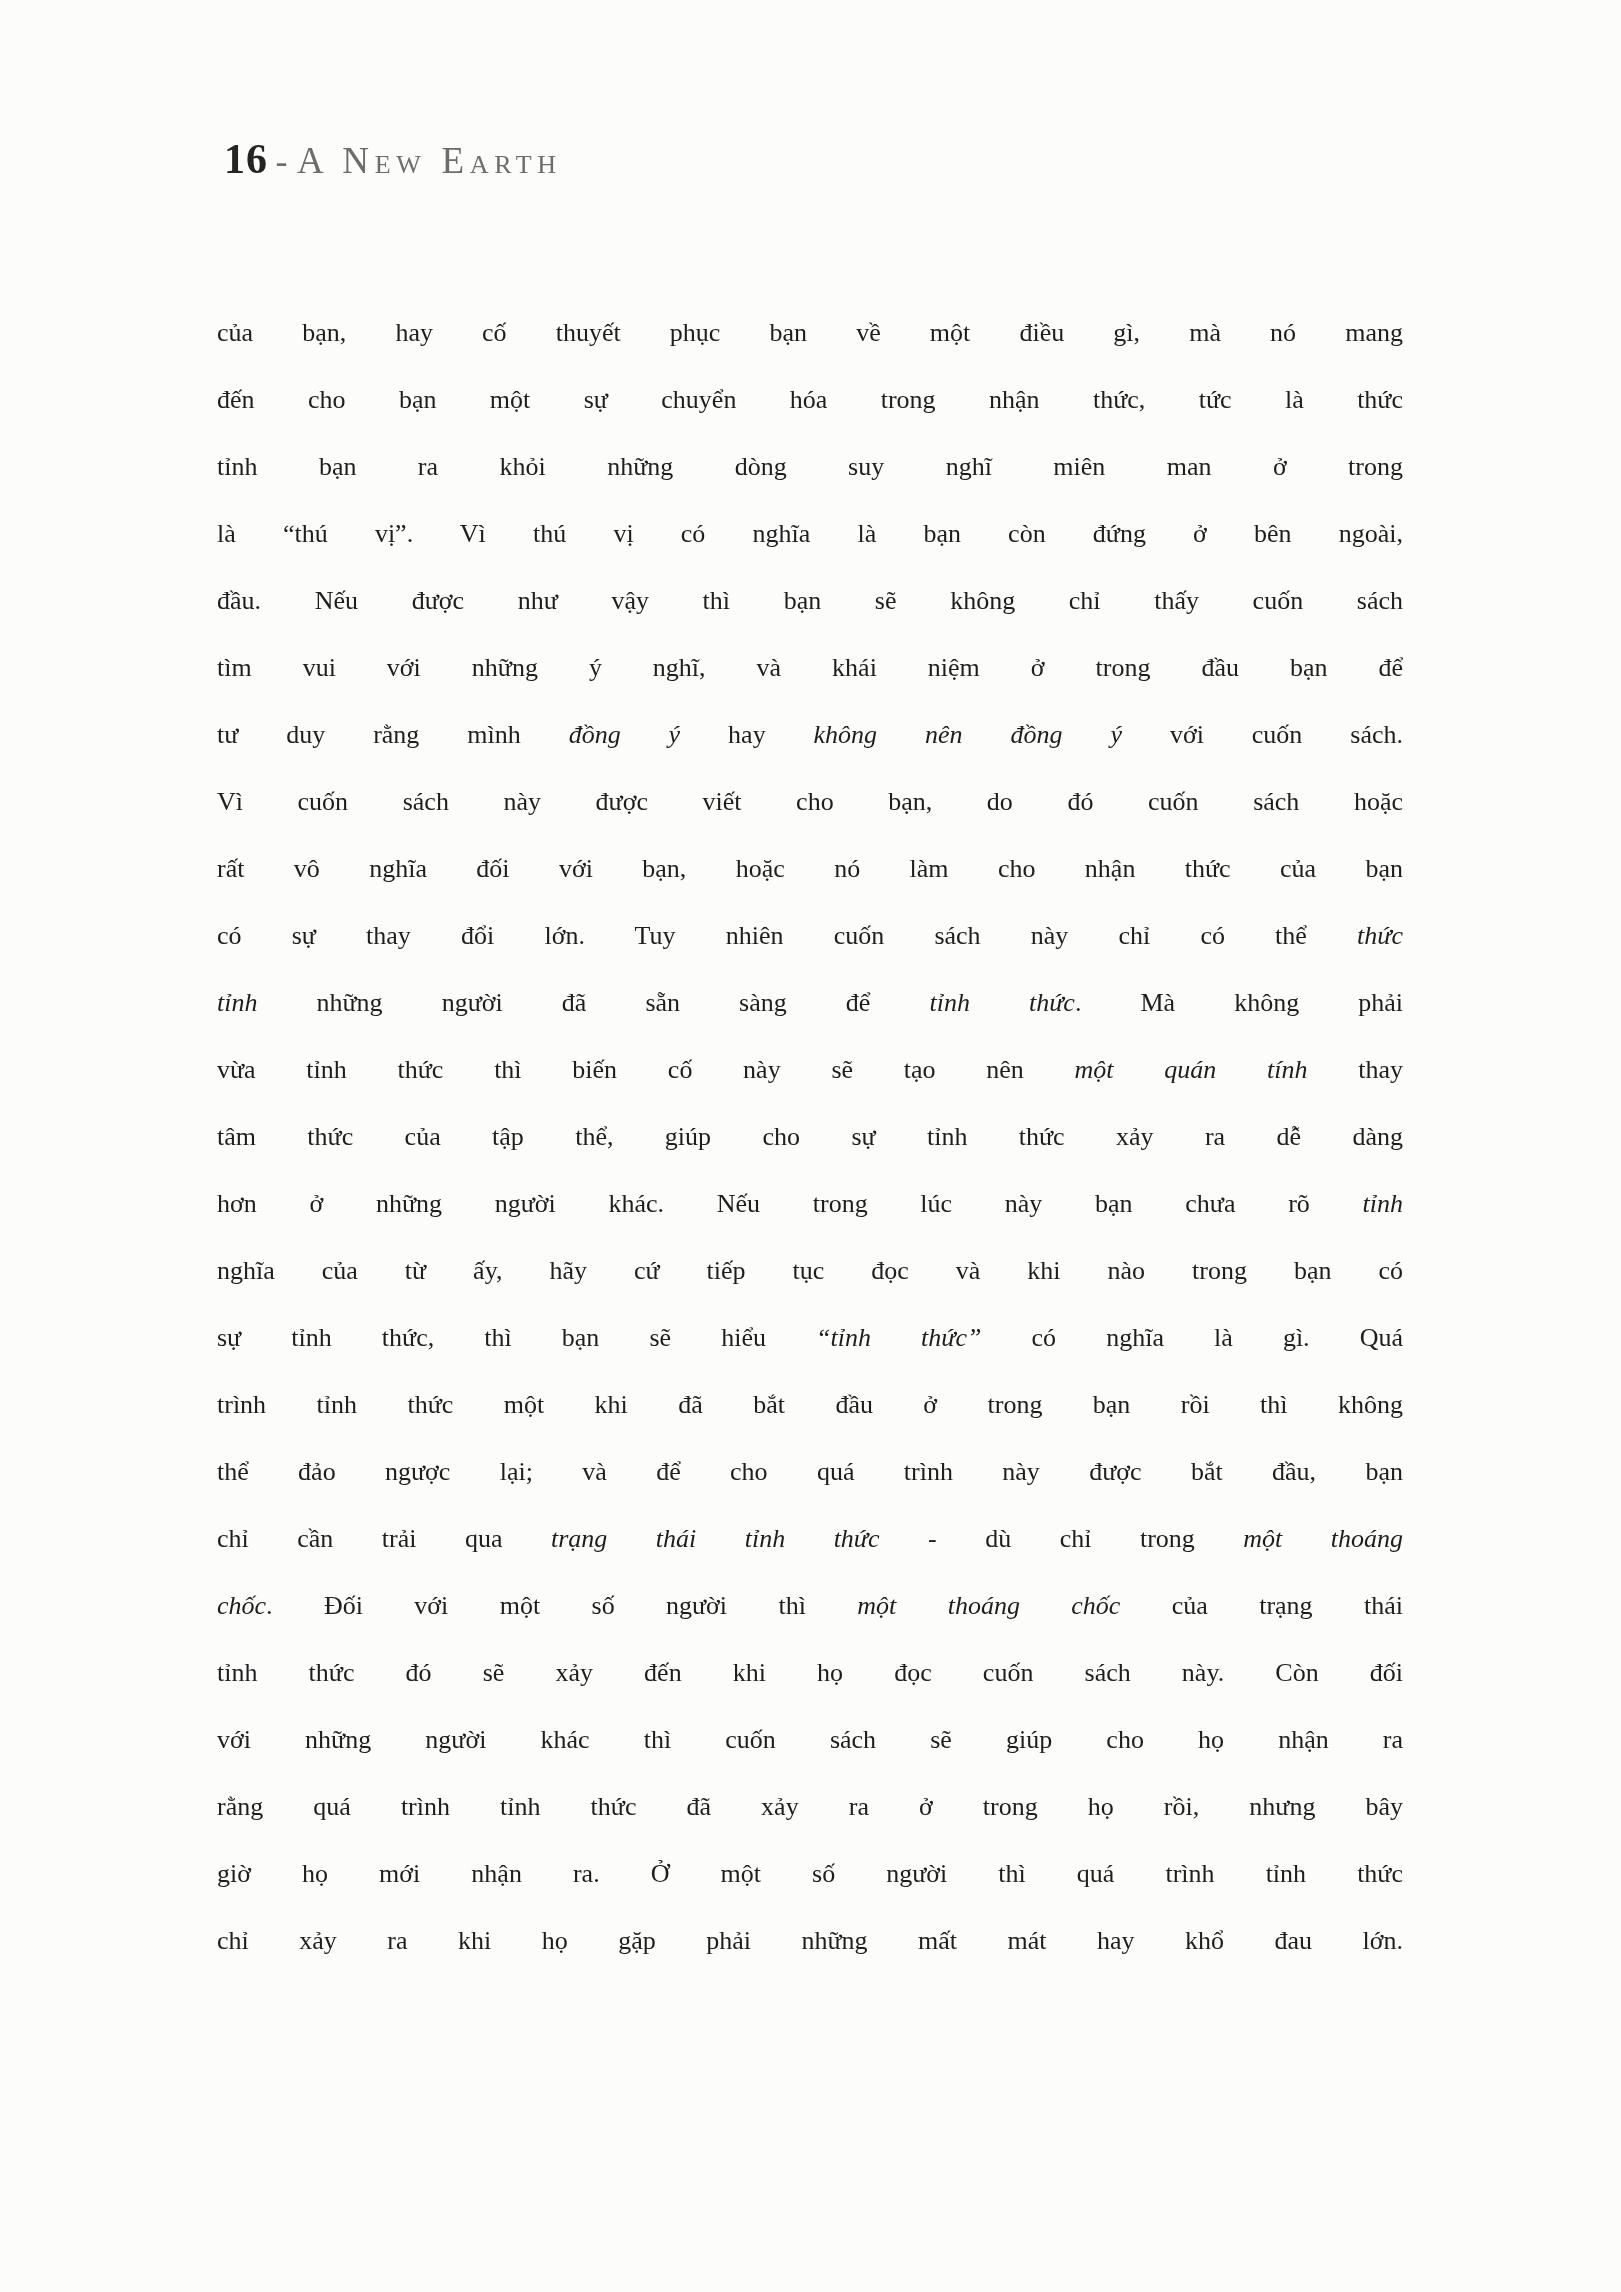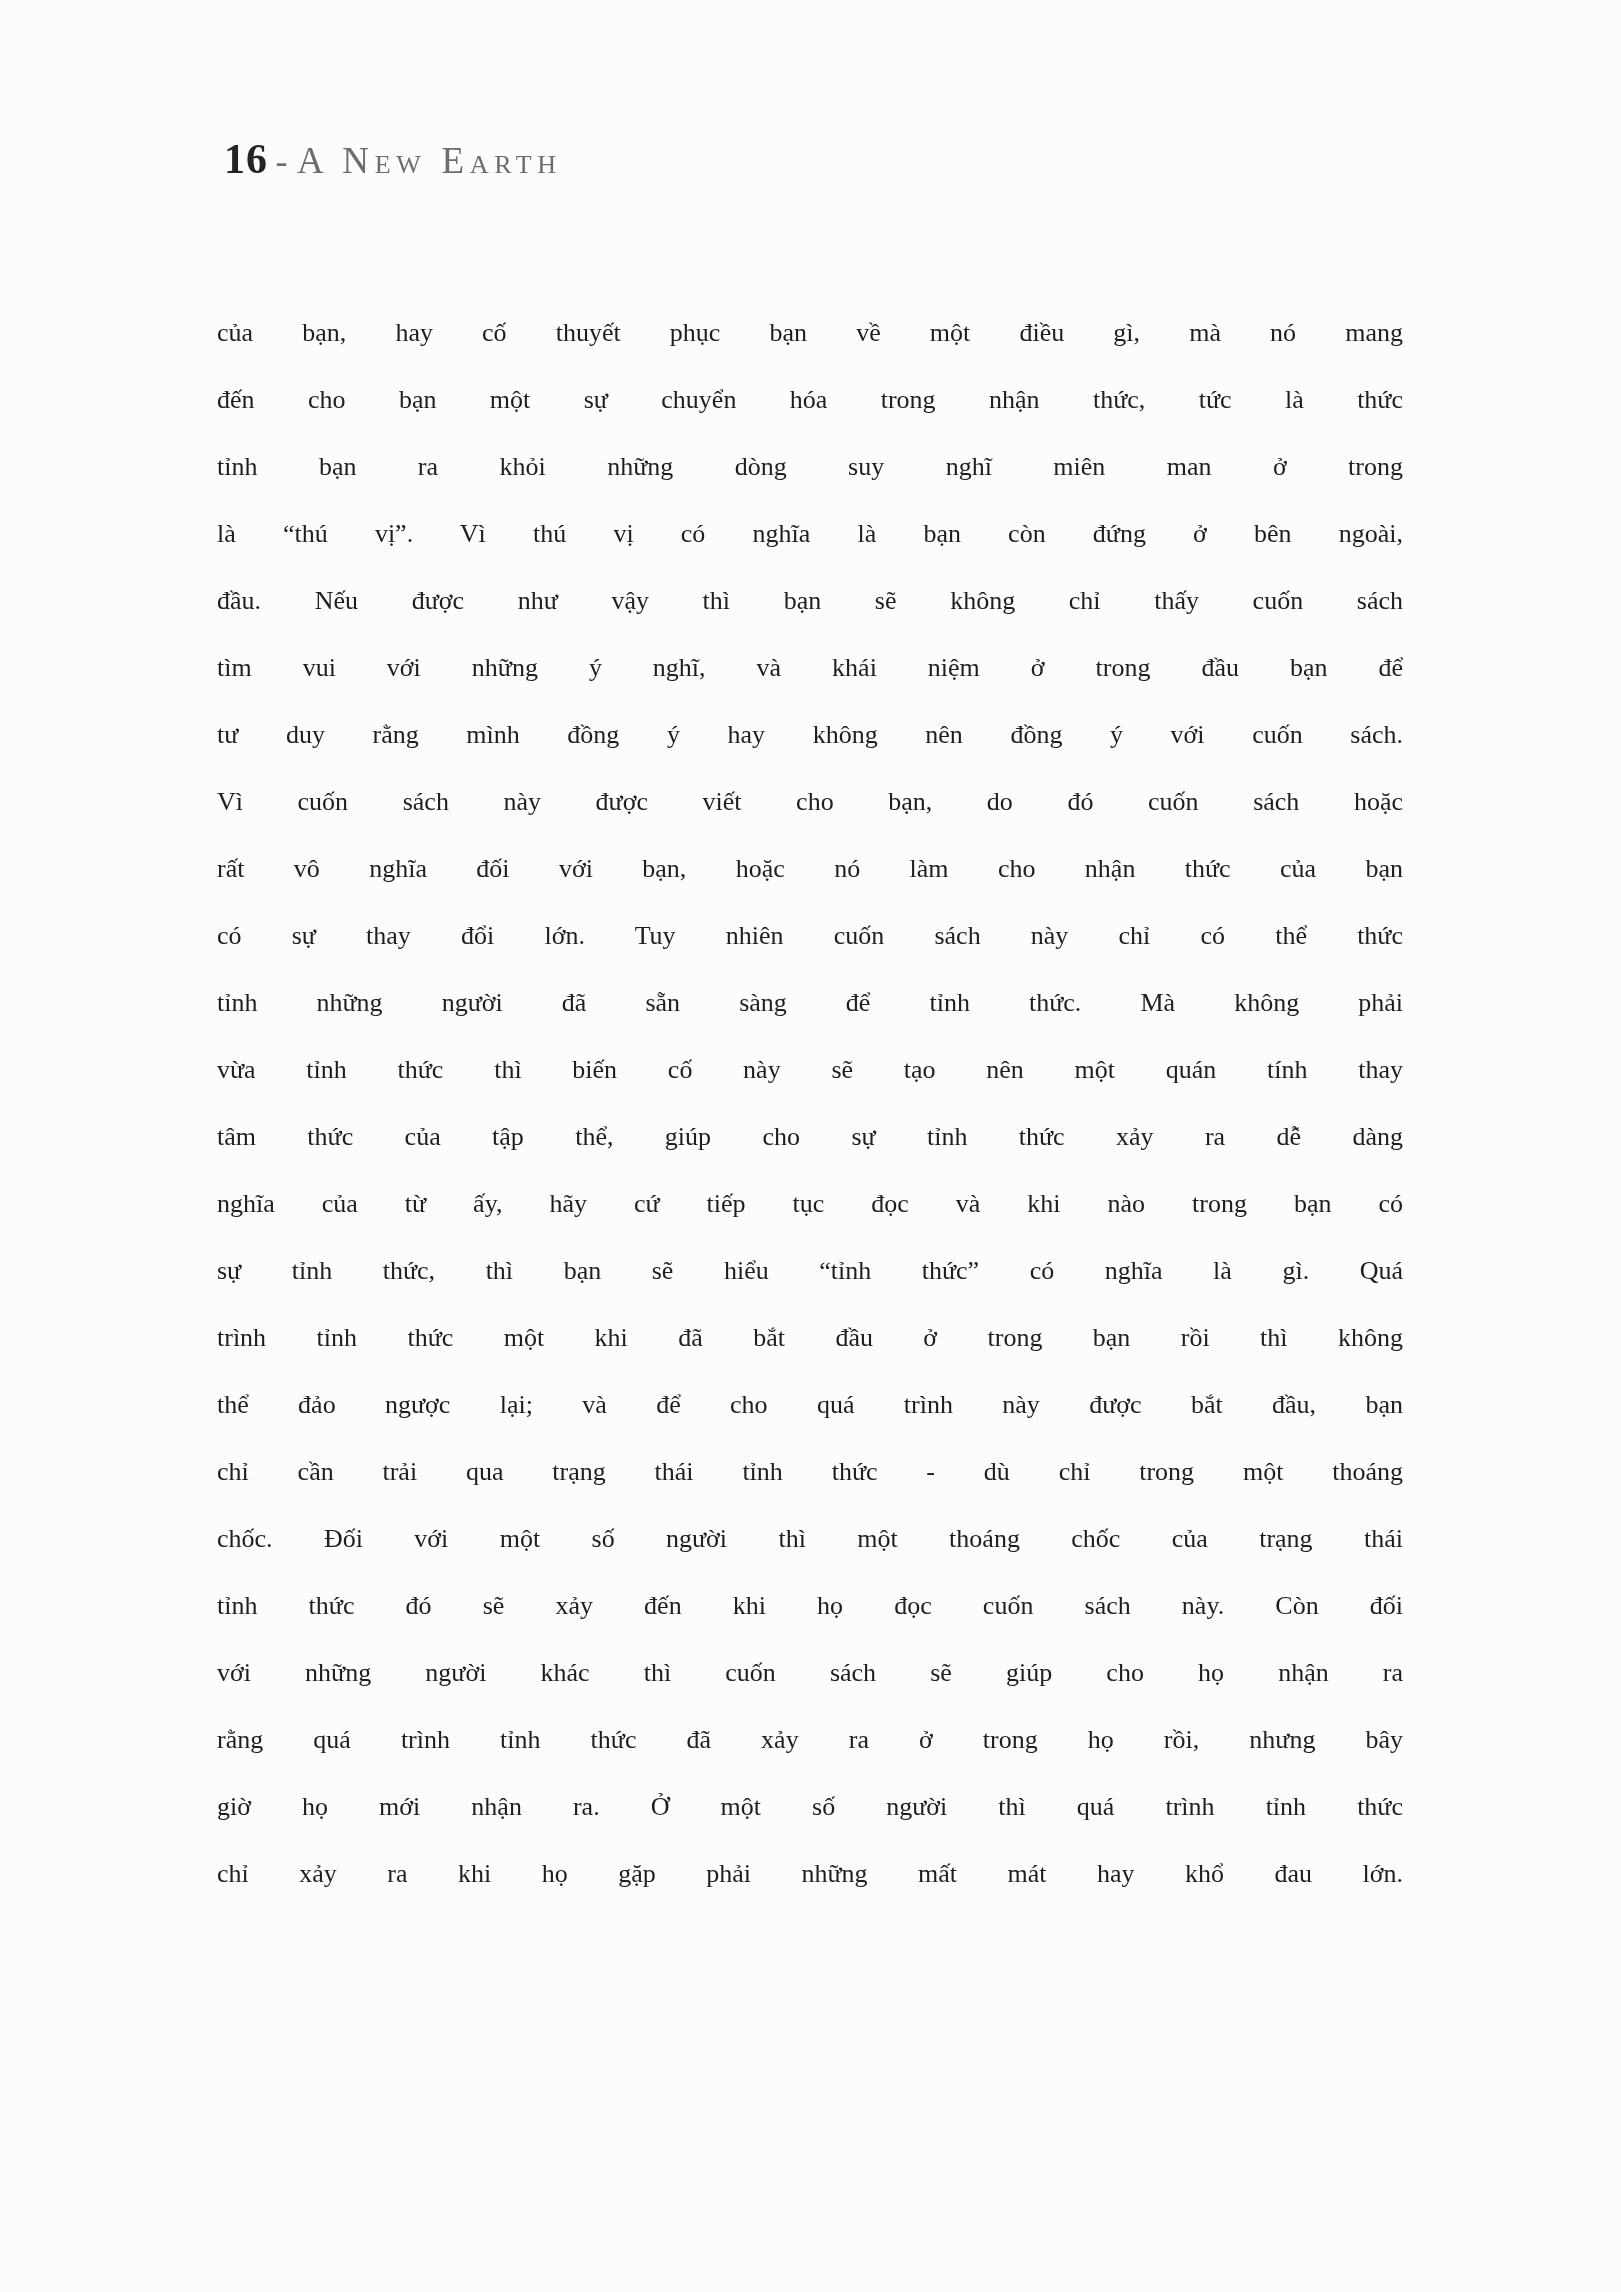--- a/index.html
+++ b/index.html
@@ -51,20 +51,21 @@
   }
   .line {
     font-size: 26px;
     line-height: 67px;
     height: 67px;
     text-align: justify;
     text-align-last: justify;
     white-space: normal;
   }
   .it {
+    font-style: italic;
   }
 </style>
 </head>
 <body>
 
 <div class="page">
 
   <div class="page-header">
     <span class="page-number">16</span><span class="header-separator">-</span><span class="book-title">A New Earth</span>
   </div>
@@ -76,20 +77,21 @@
       <div class="line"><span>là “thú vị”. Vì thú vị có nghĩa là bạn còn đứng ở bên ngoài,</span></div>
       <div class="line"><span>đầu. Nếu được như vậy thì bạn sẽ không chỉ thấy cuốn sách</span></div>
       <div class="line"><span>tìm vui với những ý nghĩ, và khái niệm ở trong đầu bạn để</span></div>
       <div class="line"><span>tư duy rằng mình </span><span class="it">đồng ý</span><span> hay </span><span class="it">không nên đồng ý</span><span> với cuốn sách.</span></div>
       <div class="line"><span>Vì cuốn sách này được viết cho bạn, do đó cuốn sách hoặc</span></div>
       <div class="line"><span>rất vô nghĩa đối với bạn, hoặc nó làm cho nhận thức của bạn</span></div>
       <div class="line"><span>có sự thay đổi lớn. Tuy nhiên cuốn sách này chỉ có thể </span><span class="it">thức</span></div>
       <div class="line"><span class="it">tỉnh</span><span> những người đã sẵn sàng để </span><span class="it">tỉnh thức</span><span>. Mà không phải</span></div>
       <div class="line"><span>vừa tỉnh thức thì biến cố này sẽ tạo nên </span><span class="it">một quán tính</span><span> thay</span></div>
       <div class="line"><span>tâm thức của tập thể, giúp cho sự tỉnh thức xảy ra dễ dàng</span></div>
+      <div class="line"><span>hơn ở những người khác. Nếu trong lúc này bạn chưa rõ </span><span class="it">tỉnh</span></div>
       <div class="line"><span>nghĩa của từ ấy, hãy cứ tiếp tục đọc và khi nào trong bạn có</span></div>
       <div class="line"><span>sự tỉnh thức, thì bạn sẽ hiểu </span><span class="it">“tỉnh thức”</span><span> có nghĩa là gì. Quá</span></div>
       <div class="line"><span>trình tỉnh thức một khi đã bắt đầu ở trong bạn rồi thì không</span></div>
       <div class="line"><span>thể đảo ngược lại; và để cho quá trình này được bắt đầu, bạn</span></div>
       <div class="line"><span>chỉ cần trải qua </span><span class="it">trạng thái tỉnh thức</span><span> - dù chỉ trong </span><span class="it">một thoáng</span></div>
       <div class="line"><span class="it">chốc</span><span>. Đối với một số người thì </span><span class="it">một thoáng chốc</span><span> của trạng thái</span></div>
       <div class="line"><span>tỉnh thức đó sẽ xảy đến khi họ đọc cuốn sách này. Còn đối</span></div>
       <div class="line"><span>với những người khác thì cuốn sách sẽ giúp cho họ nhận ra</span></div>
       <div class="line"><span>rằng quá trình tỉnh thức đã xảy ra ở trong họ rồi, nhưng bây</span></div>
       <div class="line"><span>giờ họ mới nhận ra. Ở một số người thì quá trình tỉnh thức</span></div>

